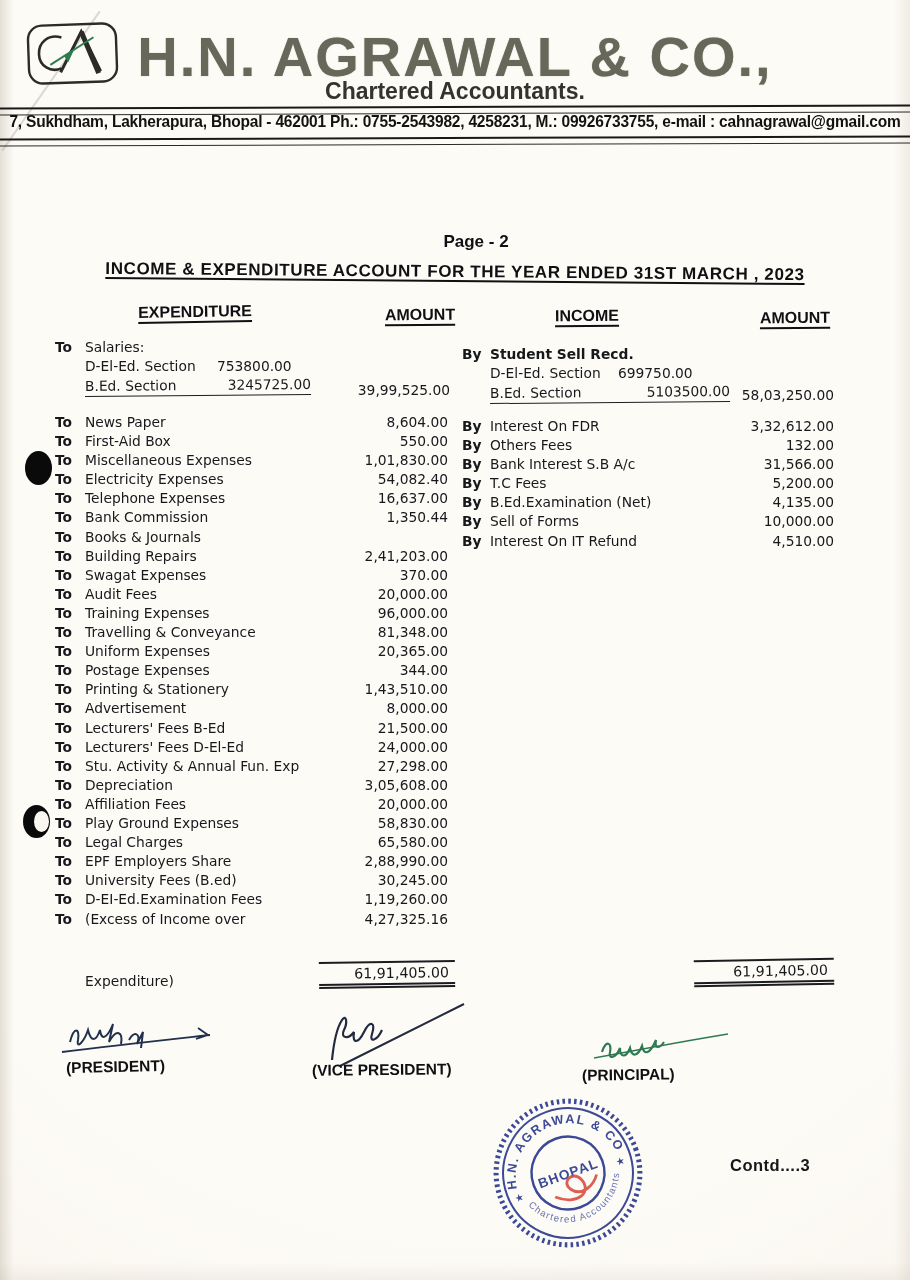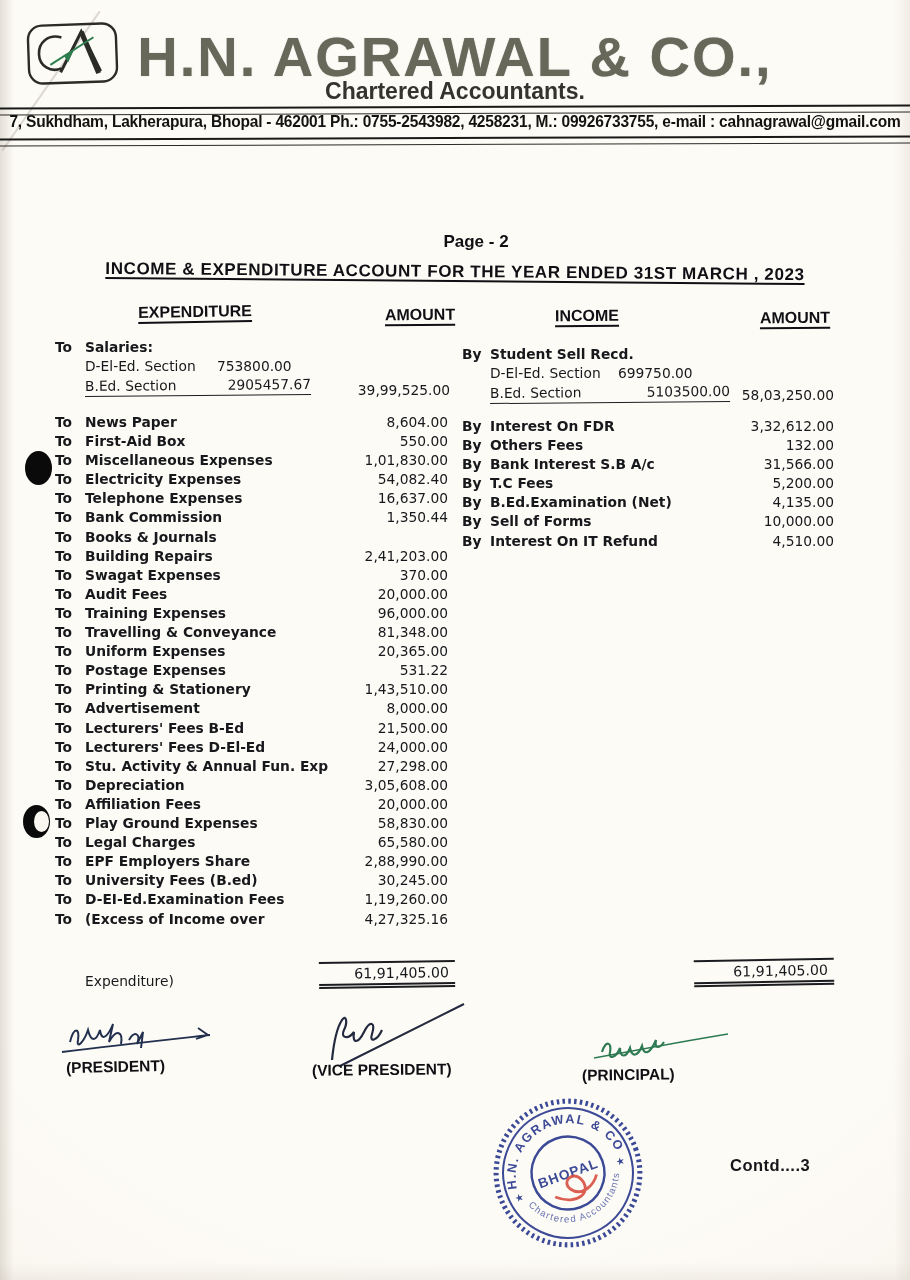--- a/index.html
+++ b/index.html
@@ -36,21 +36,21 @@
     text-underline-offset:3px;text-decoration-thickness:1.6px;}
   .colhead{font-family:"Liberation Sans",sans-serif;font-weight:bold;font-size:16px;color:#101014;
     text-align:center;text-decoration:underline;text-underline-offset:4px;text-decoration-thickness:1.8px;}
   .h-exp{left:130px;top:303px;width:130px;transform:rotate(-1deg);}
   .h-amt1{left:378px;top:306px;width:84px;transform:rotate(-.6deg);}
   .h-inc{left:545px;top:307px;width:84px;transform:rotate(-.4deg);}
   .h-amt2{left:753px;top:309px;width:84px;transform:rotate(-.4deg);}
   
   .row{display:flex;}
   .pfx{flex:0 0 30px;font-weight:bold;}
-  .lbl{white-space:nowrap;font-weight:bold;}
+  .lbl{white-space:nowrap;}
   .amt{flex:1;text-align:right;white-space:nowrap;}
   .bold{font-weight:bold;}
   .ledger{font-size:13.8px;line-height:19.1px;}
   .salaries{left:55px;top:338px;width:395px;}
   .subrow{display:flex;margin-left:30px;}
   .salaries .subrow{width:226px;}
   .salaries .sublbl{flex:0 0 132px;}
   .uline{border-bottom:1.6px solid #1d1e24;transform:rotate(-.5deg);}
   .subrow .subval{flex:1;text-align:left;}
   .uline .subval{text-align:right;}
@@ -121,21 +121,21 @@
     <div class="row">
       <span class="pfx">To</span>
       <span class="lbl">Salaries:</span>
     </div>
     <div class="subrow">
       <span class="sublbl">D-El-Ed. Section</span>
       <span class="subval">753800.00</span>
     </div>
     <div class="subrow uline">
       <span class="sublbl">B.Ed. Section</span>
-      <span class="subval">2905457.67</span>
+      <span class="subval">3245725.00</span>
     </div>
     <div class="blocktotal sal-total">39,99,525.00</div>
   </div>
 
   <div class="abs ledger stufees">
     <div class="row">
       <span class="pfx">By</span>
       <span class="lbl bold">Student Sell Recd.</span>
     </div>
     <div class="subrow">
@@ -210,21 +210,21 @@
         <span class="amt">81,348.00</span>
       </div>
       <div class="row">
         <span class="pfx">To</span>
         <span class="lbl">Uniform Expenses</span>
         <span class="amt">20,365.00</span>
       </div>
       <div class="row">
         <span class="pfx">To</span>
         <span class="lbl">Postage Expenses</span>
-        <span class="amt">531.22</span>
+        <span class="amt">344.00</span>
       </div>
       <div class="row">
         <span class="pfx">To</span>
         <span class="lbl">Printing &amp; Stationery</span>
         <span class="amt">1,43,510.00</span>
       </div>
       <div class="row">
         <span class="pfx">To</span>
         <span class="lbl">Advertisement</span>
         <span class="amt">8,000.00</span>

